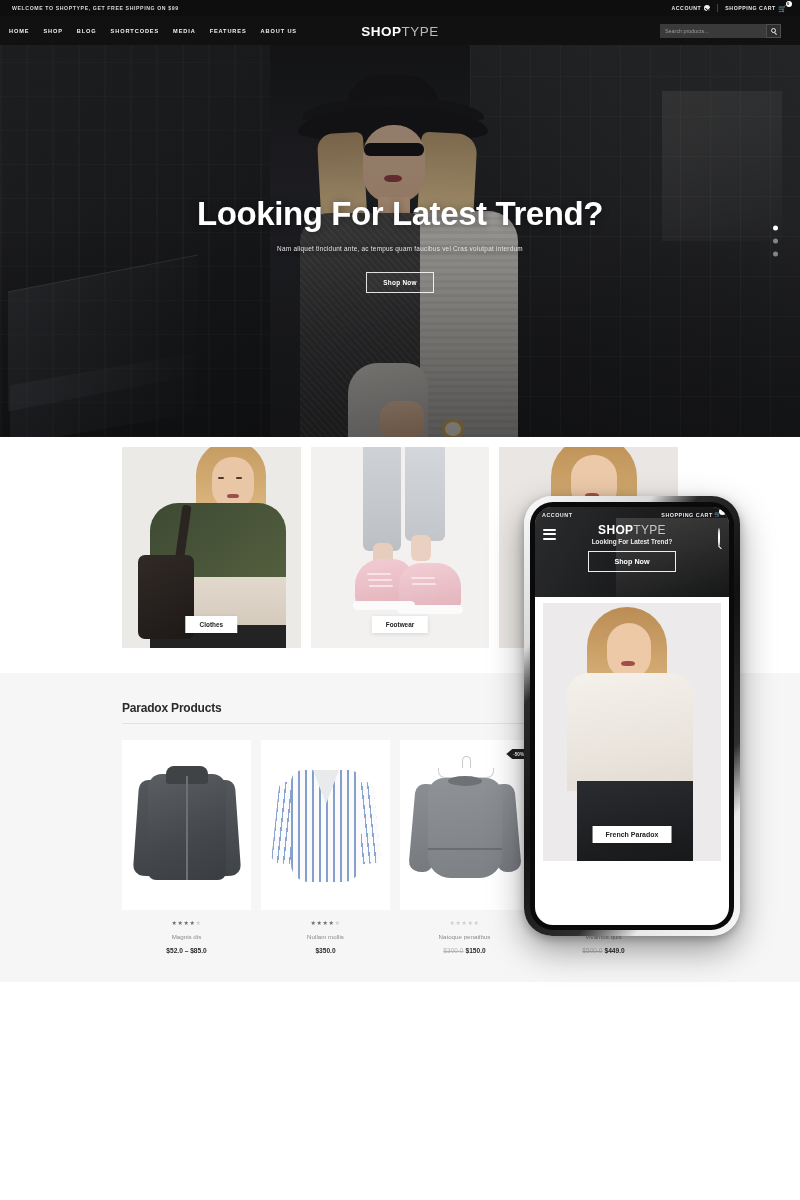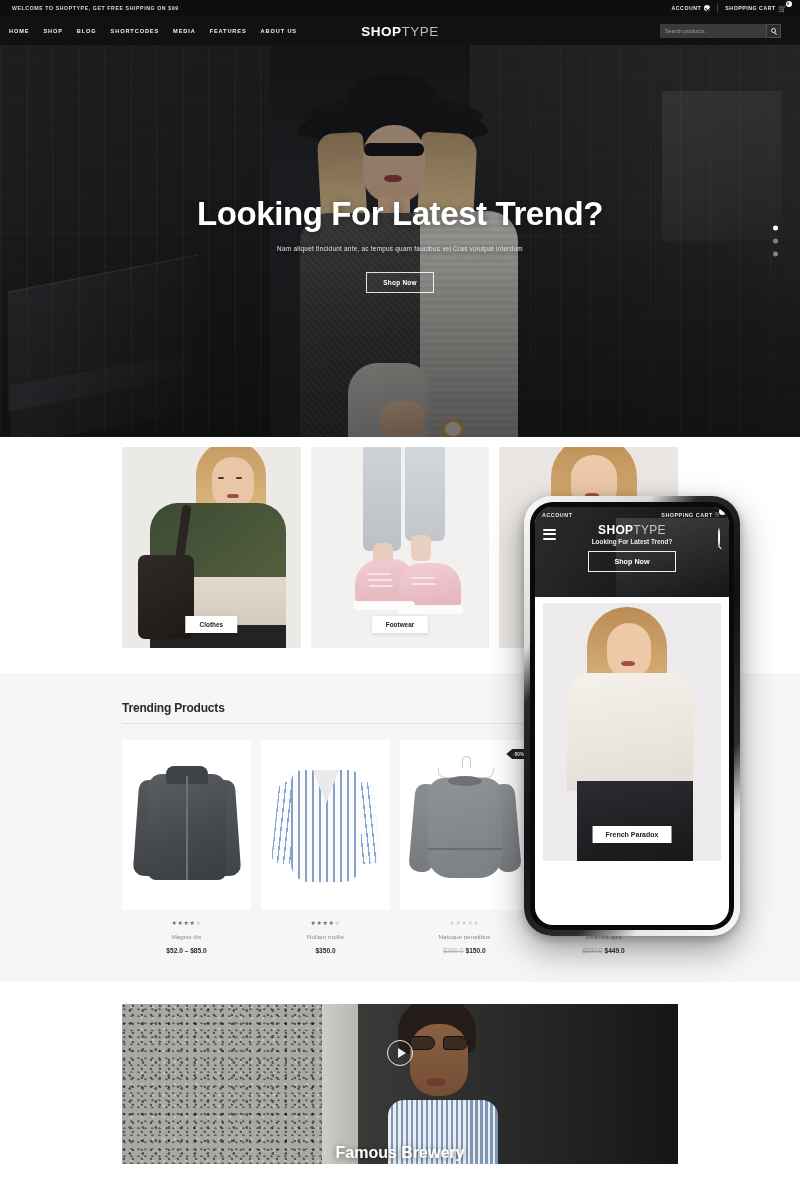--- a/index.html
+++ b/index.html
@@ -708,21 +708,21 @@
           <div class="c3-leaf" style="left:102px;top:130px"></div>
         </div>
         <div class="cat-label">Accessories</div>
       </div>
 
     </div>
   </div>
 
   <div class="trending">
     <div class="trend-head">
-      <div class="trend-title">Trending Products</div>
+      <div class="trend-title">Paradox Products</div>
       <div class="trend-tabs">
         <div class="trend-tab active">New Arrivals</div>
       </div>
     </div>
 
     <div class="prod-grid">
 
       <div class="prod">
         <div class="prod-imgwrap">
           <div class="pa">
@@ -794,39 +794,20 @@
           <div class="prod-name">Vivamus quis</div>
           <div class="prod-price">
             <span class="price-old">$500.0</span><span>$449.0</span>
           </div>
         </div>
       </div>
 
     </div>
   </div>
 
-  <div class="videosec">
-    <div class="video">
-      <div class="v-wall"></div>
-      <div class="v-col"></div>
-      <div class="v-dark"></div>
-      <div class="v-hair"></div>
-      <div class="v-face"></div>
-      <div class="v-sun">
-        <div class="v-sunL"></div>
-        <div class="v-sunR"></div>
-      </div>
-      <div class="v-lip"></div>
-      <div class="v-shirt"></div>
-      <div class="play">
-        <div class="play-tri"></div>
-      </div>
-      <div class="video-title">Famous Brewery</div>
-    </div>
-  </div>
 
   <div class="phone">
     <div class="phone-frame"></div>
     <div class="phone-bezel"></div>
     <div class="phone-screen">
 
       <div class="pn-top">
         <div class="pn-photo"></div>
         <div class="pn-bar">
           <span>ACCOUNT</span>

